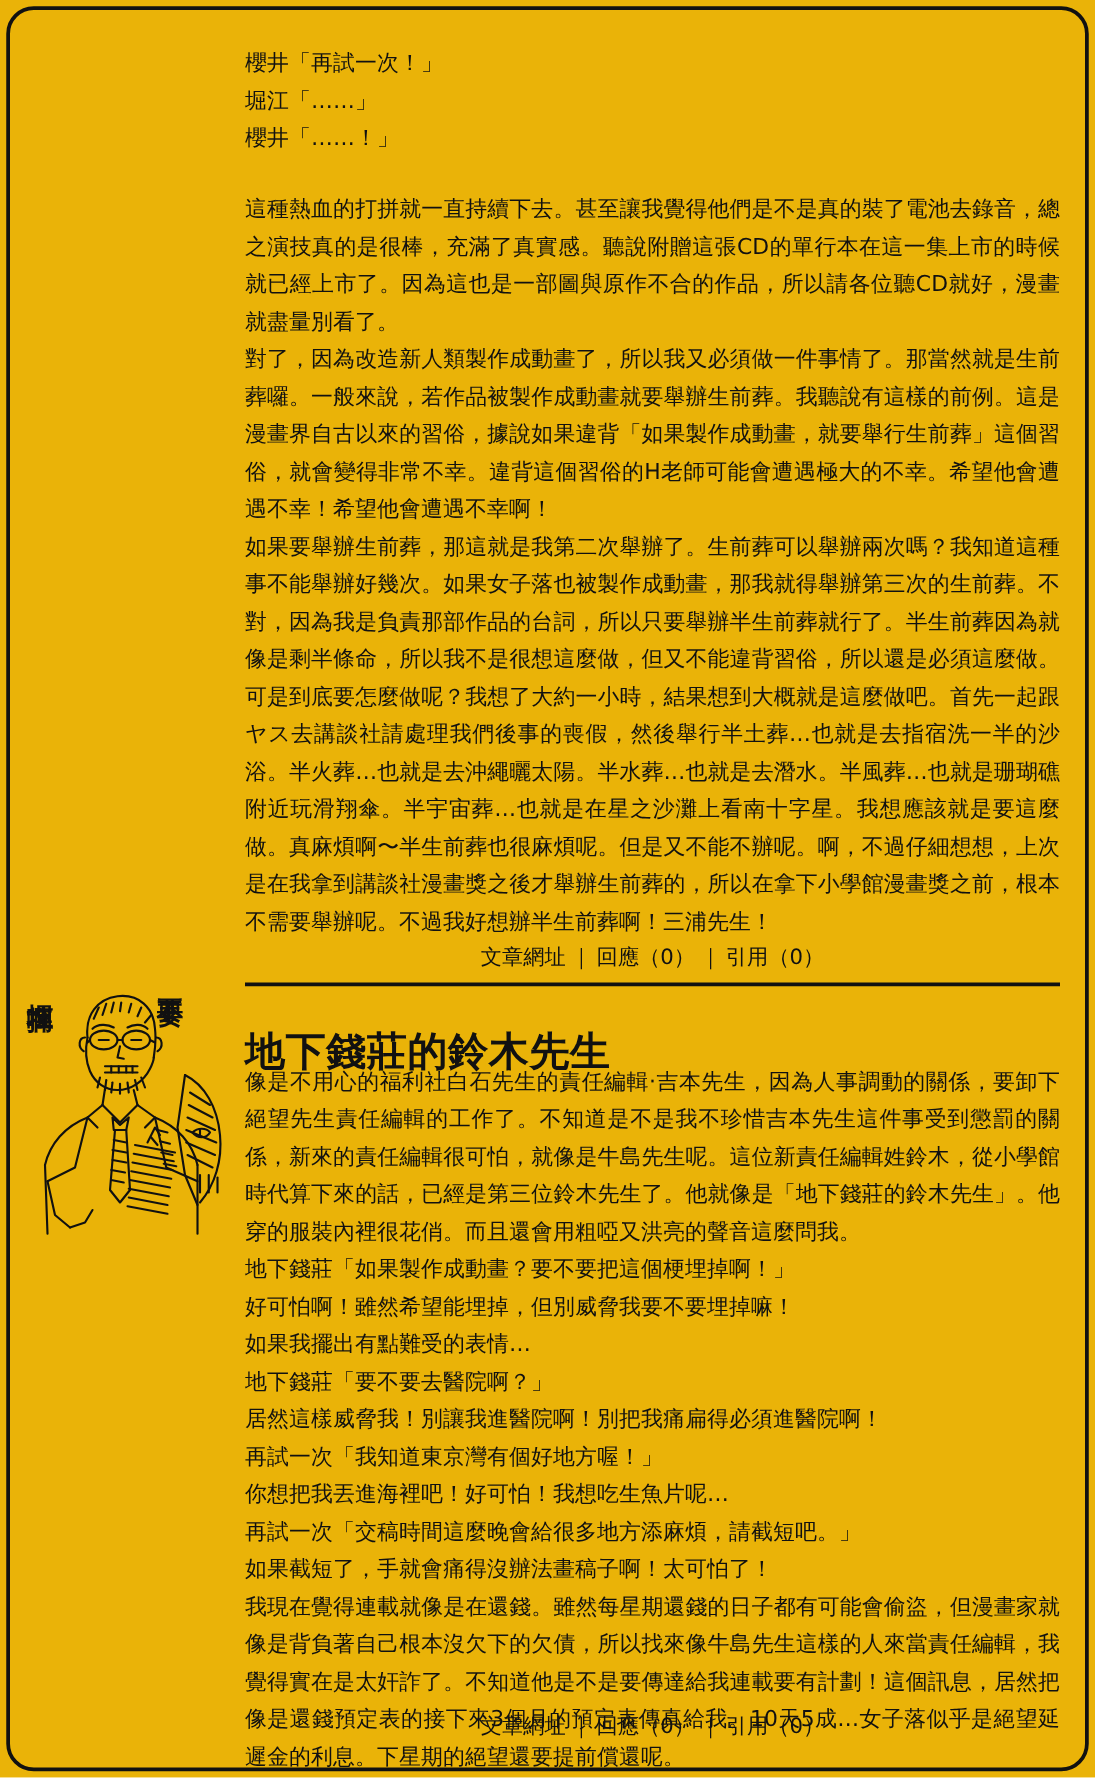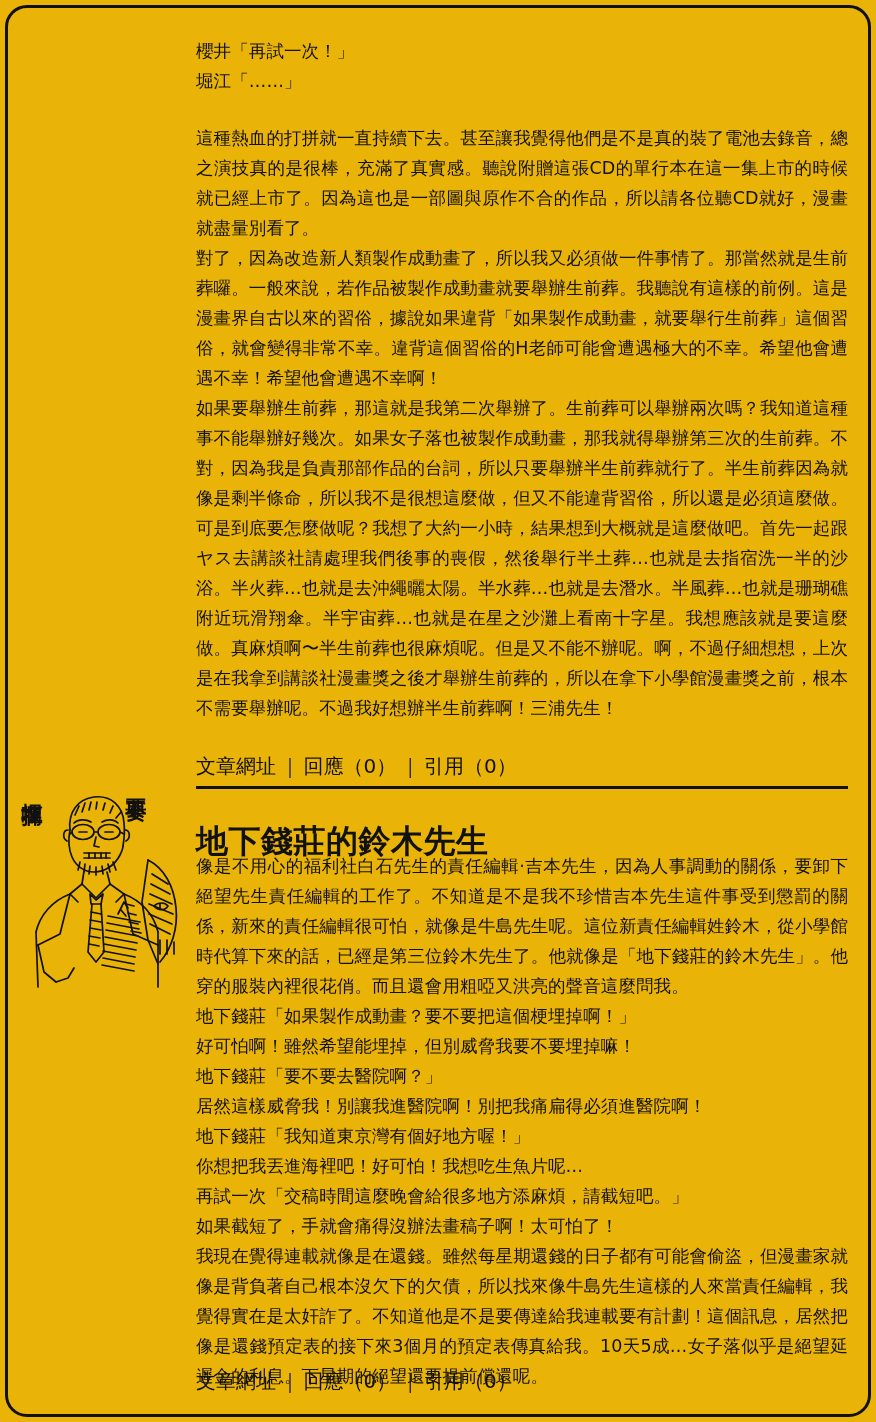--- a/index.html
+++ b/index.html
@@ -70,24 +70,24 @@
     left: 196px;
     top: 36px;
     width: 652px;
   }
   #article-one .dialogue-block {
     margin-bottom: 0;
   }
 
   
   .meta-line {
-    font-size: 20px;
+    font-size: 17px;
     line-height: 26px;
     color: #111111;
-    text-align: left;
+    text-align: center;
     white-space: nowrap;
   }
   .meta-sep {
     display: inline-block;
     padding: 0 4px;
     color: #111111;
   }
   .meta-link {
     color: #111111;
     text-decoration: none;
@@ -172,20 +172,21 @@
 
   <div class="page-frame"></div>
 
   <div class="content">
 
     <div id="article-one" class="article">
 
       <div class="article-body dialogue-block">
         <p class="para">櫻井「再試一次！」</p>
         <p class="para">堀江「……」</p>
+        <p class="para">櫻井「……！」</p>
       </div>
 
       <div class="article-body">
         <p class="para blockgap">這種熱血的打拼就一直持續下去。甚至讓我覺得他們是不是真的裝了電池去錄音，總之演技真的是很棒，充滿了真實感。聽說附贈這張CD的單行本在這一集上市的時候就已經上市了。因為這也是一部圖與原作不合的作品，所以請各位聽CD就好，漫畫就盡量別看了。</p>
         <p class="para">對了，因為改造新人類製作成動畫了，所以我又必須做一件事情了。那當然就是生前葬囉。一般來說，若作品被製作成動畫就要舉辦生前葬。我聽說有這樣的前例。這是漫畫界自古以來的習俗，據說如果違背「如果製作成動畫，就要舉行生前葬」這個習俗，就會變得非常不幸。違背這個習俗的H老師可能會遭遇極大的不幸。希望他會遭遇不幸！希望他會遭遇不幸啊！</p>
         <p class="para">如果要舉辦生前葬，那這就是我第二次舉辦了。生前葬可以舉辦兩次嗎？我知道這種事不能舉辦好幾次。如果女子落也被製作成動畫，那我就得舉辦第三次的生前葬。不對，因為我是負責那部作品的台詞，所以只要舉辦半生前葬就行了。半生前葬因為就像是剩半條命，所以我不是很想這麼做，但又不能違背習俗，所以還是必須這麼做。可是到底要怎麼做呢？我想了大約一小時，結果想到大概就是這麼做吧。首先一起跟ヤス去講談社請處理我們後事的喪假，然後舉行半土葬…也就是去指宿洗一半的沙浴。半火葬…也就是去沖繩曬太陽。半水葬…也就是去潛水。半風葬…也就是珊瑚礁附近玩滑翔傘。半宇宙葬…也就是在星之沙灘上看南十字星。我想應該就是要這麼做。真麻煩啊〜半生前葬也很麻煩呢。但是又不能不辦呢。啊，不過仔細想想，上次是在我拿到講談社漫畫獎之後才舉辦生前葬的，所以在拿下小學館漫畫獎之前，根本不需要舉辦呢。不過我好想辦半生前葬啊！三浦先生！</p>
       </div>
 
     </div>
 
@@ -311,23 +312,24 @@
     <h2 id="article-two-title">地下錢莊的鈴木先生</h2>
 
     <div id="article-two" class="article">
       <div class="article-body">
         <p class="para">像是不用心的福利社白石先生的責任編輯‧吉本先生，因為人事調動的關係，要卸下絕望先生責任編輯的工作了。不知道是不是我不珍惜吉本先生這件事受到懲罰的關係，新來的責任編輯很可怕，就像是牛島先生呢。這位新責任編輯姓鈴木，從小學館時代算下來的話，已經是第三位鈴木先生了。他就像是「地下錢莊的鈴木先生」。他穿的服裝內裡很花俏。而且還會用粗啞又洪亮的聲音這麼問我。</p>
       </div>
 
       <div class="article-body dialogue-block">
         <p class="para">地下錢莊「如果製作成動畫？要不要把這個梗埋掉啊！」</p>
         <p class="para">好可怕啊！雖然希望能埋掉，但別威脅我要不要埋掉嘛！</p>
+        <p class="para">如果我擺出有點難受的表情…</p>
         <p class="para">地下錢莊「要不要去醫院啊？」</p>
         <p class="para">居然這樣威脅我！別讓我進醫院啊！別把我痛扁得必須進醫院啊！</p>
-        <p class="para">地下錢莊「我知道東京灣有個好地方喔！」</p>
+        <p class="para">再試一次「我知道東京灣有個好地方喔！」</p>
         <p class="para">你想把我丟進海裡吧！好可怕！我想吃生魚片呢…</p>
         <p class="para">再試一次「交稿時間這麼晚會給很多地方添麻煩，請截短吧。」</p>
         <p class="para">如果截短了，手就會痛得沒辦法畫稿子啊！太可怕了！</p>
       </div>
 
       <div class="article-body">
         <p class="para">我現在覺得連載就像是在還錢。雖然每星期還錢的日子都有可能會偷盜，但漫畫家就像是背負著自己根本沒欠下的欠債，所以找來像牛島先生這樣的人來當責任編輯，我覺得實在是太奸詐了。不知道他是不是要傳達給我連載要有計劃！這個訊息，居然把像是還錢預定表的接下來3個月的預定表傳真給我。10天5成…女子落似乎是絕望延遲金的利息。下星期的絕望還要提前償還呢。</p>
 
       </div>
     </div>

